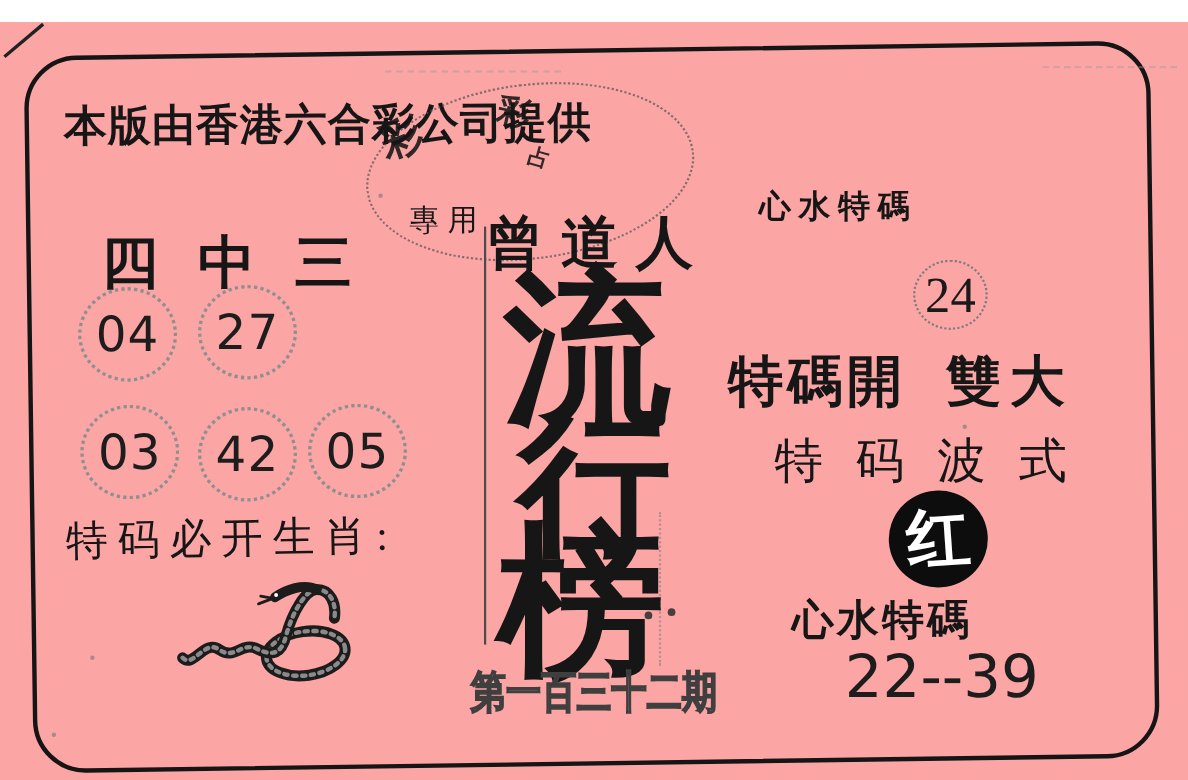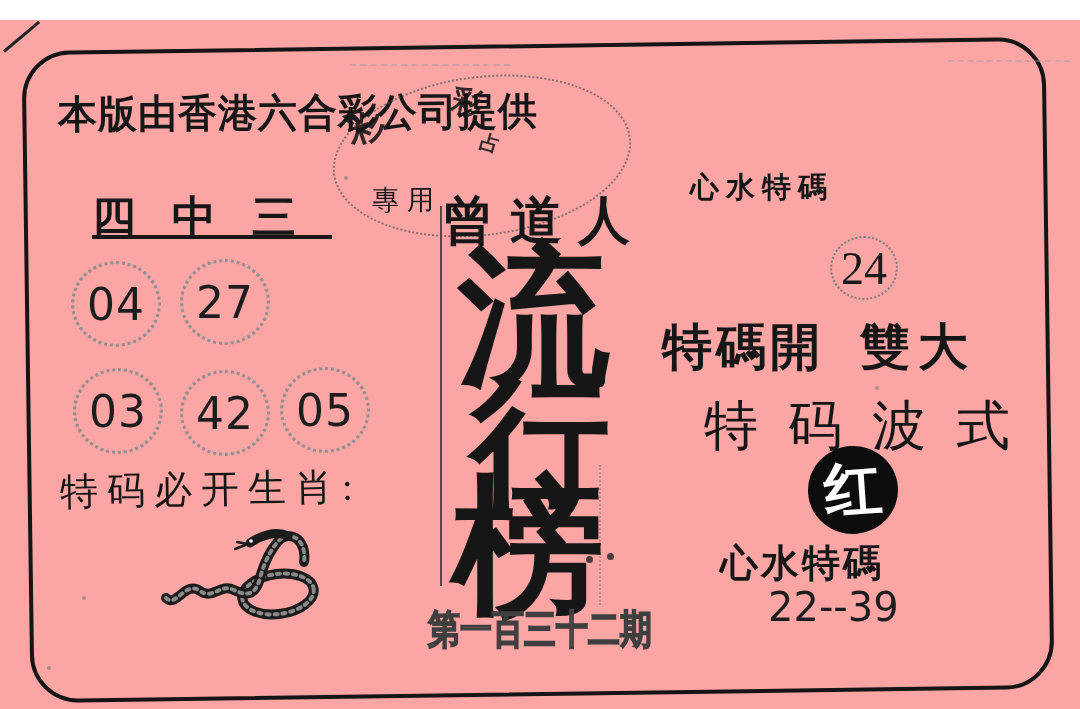--- a/index.html
+++ b/index.html
@@ -27,21 +27,21 @@
   .provider{left:58px;top:66px;font-size:39px;font-weight:600;letter-spacing:1px;
     transform:rotate(-0.4deg);white-space:nowrap;}
   
   .stamp{left:332px;top:56px;width:296px;height:156px;border:2px dotted #555;
     border-radius:50%;transform:rotate(-7deg);opacity:.7;}
   .stamp-char{font-weight:700;opacity:.88;white-space:nowrap;}
   .sc1{left:346px;top:80px;font-size:38px;transform:rotate(-20deg);}
   .sc2{left:452px;top:62px;font-size:30px;transform:rotate(12deg);}
   .sc3{left:480px;top:110px;font-size:20px;transform:rotate(16deg);}
   
-  .left-title{left:92px;top:168px;font-size:44px;font-weight:600;letter-spacing:36px;white-space:nowrap;text-decoration:underline;}
+  .left-title{left:92px;top:184px;font-size:52px;font-weight:600;letter-spacing:36px;white-space:nowrap;}
   .num-circle{
     width:84px;height:80px;border:3px dotted #8f8f8f;border-radius:50%;
     display:flex;align-items:center;justify-content:center;
     font-family:"DejaVu Sans","Liberation Sans",sans-serif;
     font-size:44px;color:#1d1d1d;letter-spacing:1px;
   }
   .zodiac-label{left:60px;top:444px;font-size:38px;letter-spacing:9px;font-weight:500;
     transform:rotate(-1deg);white-space:nowrap;}
   .snake{left:150px;top:490px;}
   
@@ -61,29 +61,29 @@
     border:2px dotted #7d7d7d;border-radius:50%;
     display:flex;align-items:center;justify-content:center;
     font-family:"Liberation Serif","DejaVu Serif",serif;font-size:46px;color:#1a1a1a;
   }
   .hot1{left:692px;top:220px;width:66px;height:60px;}
   .hot2{left:830px;top:216px;width:64px;height:60px;}
   .special-line{left:662px;top:294px;font-size:50px;font-weight:600;white-space:nowrap;}
   .special-line .lbl{letter-spacing:4px;}
   .special-line .gap{display:inline-block;width:36px;}
   .special-line .val{letter-spacing:8px;}
-  .wave-label{left:704px;top:370px;font-size:54px;font-weight:500;letter-spacing:30px;white-space:nowrap;}
+  .wave-label{left:704px;top:370px;font-size:44px;font-weight:500;letter-spacing:30px;white-space:nowrap;}
   .wave-badge{
     left:808px;top:426px;width:90px;height:88px;border-radius:50%;
     display:flex;align-items:center;justify-content:center;
     transform:rotate(-4deg);
   }
   .wave-badge span{font-size:58px;font-weight:600;}
   .limit-label{left:720px;top:518px;font-size:38px;font-weight:700;letter-spacing:3px;white-space:nowrap;}
-  .limit-value{left:768px;top:564px;font-size:40px;
+  .limit-value{left:768px;top:564px;font-size:54px;
     font-family:"DejaVu Sans","Liberation Sans",sans-serif;color:#1d1d1d;white-space:nowrap;text-align:center;}
 </style>
 </head>
 <body>
 
 <div class="canvas" style="color: rgb(22, 22, 22); background: #fca5a5; margin-top: 20px;">
 
   <div class="abs frame"></div>
 
   <div class="abs corner-line"></div>

